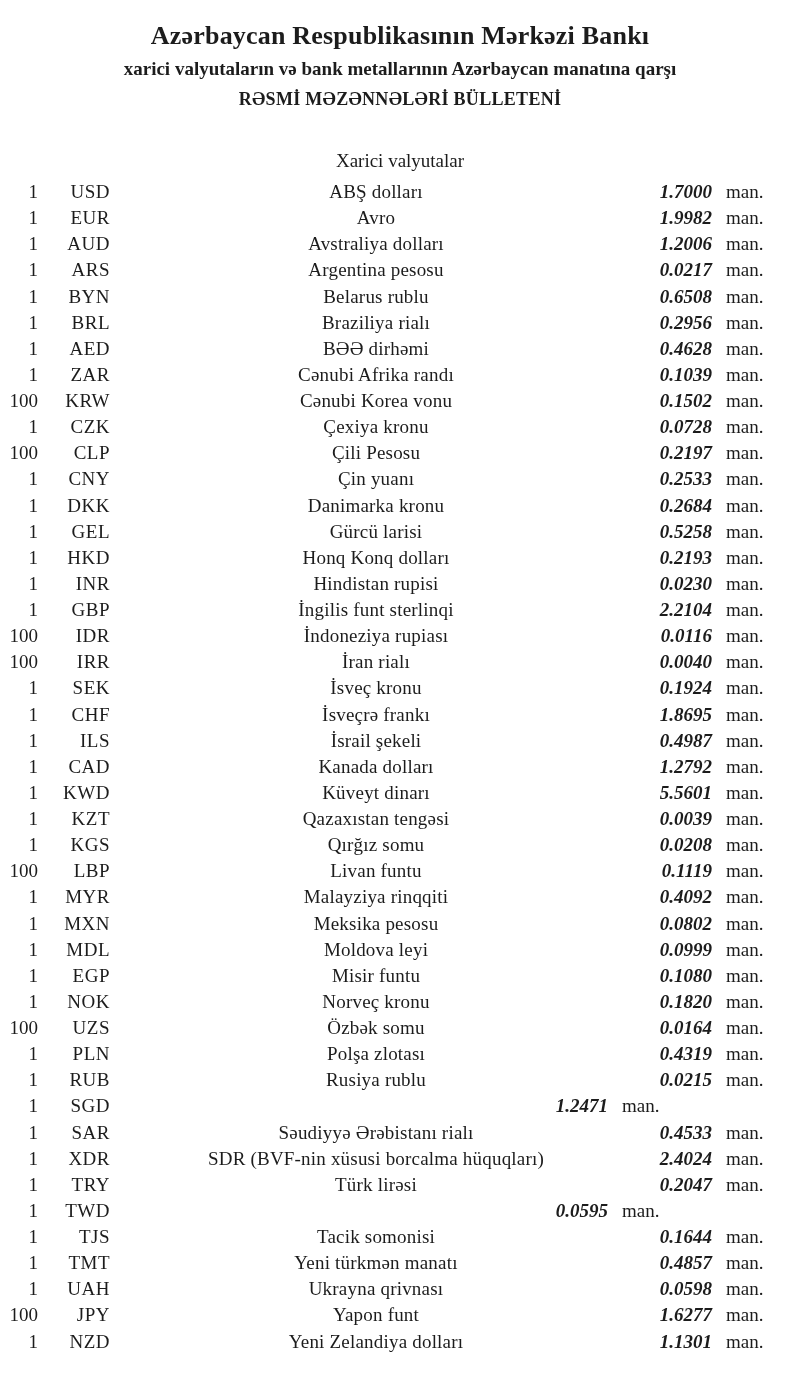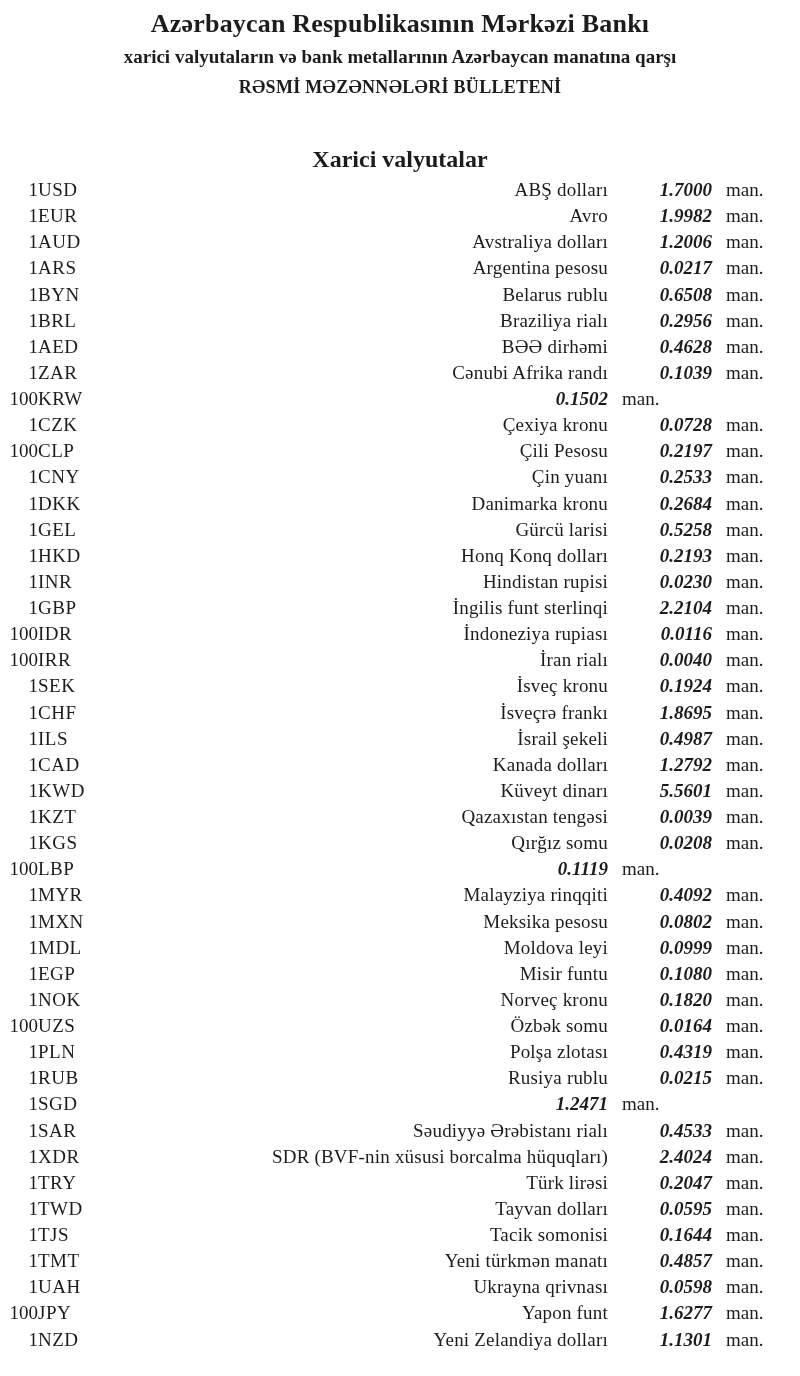--- a/index.html
+++ b/index.html
@@ -3,53 +3,53 @@
 <meta charset="utf-8">
 <style>
   * { margin: 0; padding: 0; box-sizing: border-box; }
   html, body {
     width: 800px; height: 1376px;
     background: #ffffff;
     color: #1c1c1c;
     font-family: "Liberation Serif", "DejaVu Serif", serif;
     overflow: hidden;
   }
-  .page { width: 800px; height: 1116px; padding-top: 6px; }
+  .page { width: 800px; height: 1116px; padding-top: 18px; }
 
   
   .hdr { text-align: center; }
   .hdr-title {
     font-size: 26px; font-weight: 700; line-height: 36px;
     letter-spacing: 0.2px;
   }
   .hdr-line {
     font-size: 19px; font-weight: 700; line-height: 30px;
   }
   .hdr-bulletin {
     font-size: 18px; font-weight: 700; line-height: 30px;
     letter-spacing: 0.3px;
   }
   .section-title {
     text-align: center;
-    font-size: 24px; font-weight: 700; line-height: 30px;
-    margin-top: 42px;
+    font-size: 19px; font-weight: 400; line-height: 30px;
+    margin-top: 32px;
   }
 
   
   .rates { margin-top: 3px; }
   .row {
     display: grid;
     grid-template-columns: 38px 72px 1fr 104px 88px;
     height: 26.13px;
     align-items: center;
     font-size: 19px;
   }
   .qty  { text-align: right; padding-right: 0; }
-  .code { text-align: left; letter-spacing: 0.5px; }
-  .name { text-align: right; padding-left: 2px; letter-spacing: 0.2px; white-space: nowrap; margin-left: 32px; }
+  .code { text-align: right; letter-spacing: 0.5px; }
+  .name { text-align: center; padding-left: 2px; letter-spacing: 0.2px; white-space: nowrap; margin-left: 32px; }
   .rate { text-align: right; font-weight: 700; font-style: italic; }
   .unit { text-align: left; padding-left: 14px; }
 </style>
 </head>
 <body>
 
 <div class="page">
 
   <div class="hdr">
     <div class="hdr-title">Azərbaycan Respublikasının Mərkəzi Bankı</div>
@@ -120,20 +120,21 @@
     <span class="qty">1</span>
     <span class="code">ZAR</span>
     <span class="name">Cənubi Afrika randı</span>
     <span class="rate">0.1039</span>
     <span class="unit">man.</span>
   </div>
 
   <div class="row">
     <span class="qty">100</span>
     <span class="code">KRW</span>
+    <span class="name">Cənubi Korea vonu</span>
     <span class="rate">0.1502</span>
     <span class="unit">man.</span>
   </div>
 
   <div class="row">
     <span class="qty">1</span>
     <span class="code">CZK</span>
     <span class="name">Çexiya kronu</span>
     <span class="rate">0.0728</span>
     <span class="unit">man.</span>
@@ -263,20 +264,21 @@
     <span class="qty">1</span>
     <span class="code">KGS</span>
     <span class="name">Qırğız somu</span>
     <span class="rate">0.0208</span>
     <span class="unit">man.</span>
   </div>
 
   <div class="row">
     <span class="qty">100</span>
     <span class="code">LBP</span>
+    <span class="name">Livan funtu</span>
     <span class="rate">0.1119</span>
     <span class="unit">man.</span>
   </div>
 
   <div class="row">
     <span class="qty">1</span>
     <span class="code">MYR</span>
     <span class="name">Malayziya rinqqiti</span>
     <span class="rate">0.4092</span>
     <span class="unit">man.</span>
@@ -365,21 +367,20 @@
     <span class="qty">1</span>
     <span class="code">TRY</span>
     <span class="name">Türk lirəsi</span>
     <span class="rate">0.2047</span>
     <span class="unit">man.</span>
   </div>
 
   <div class="row">
     <span class="qty">1</span>
     <span class="code">TWD</span>
-    <span class="name">Tayvan dolları</span>
     <span class="rate">0.0595</span>
     <span class="unit">man.</span>
   </div>
 
   <div class="row">
     <span class="qty">1</span>
     <span class="code">TJS</span>
     <span class="name">Tacik somonisi</span>
     <span class="rate">0.1644</span>
     <span class="unit">man.</span>

